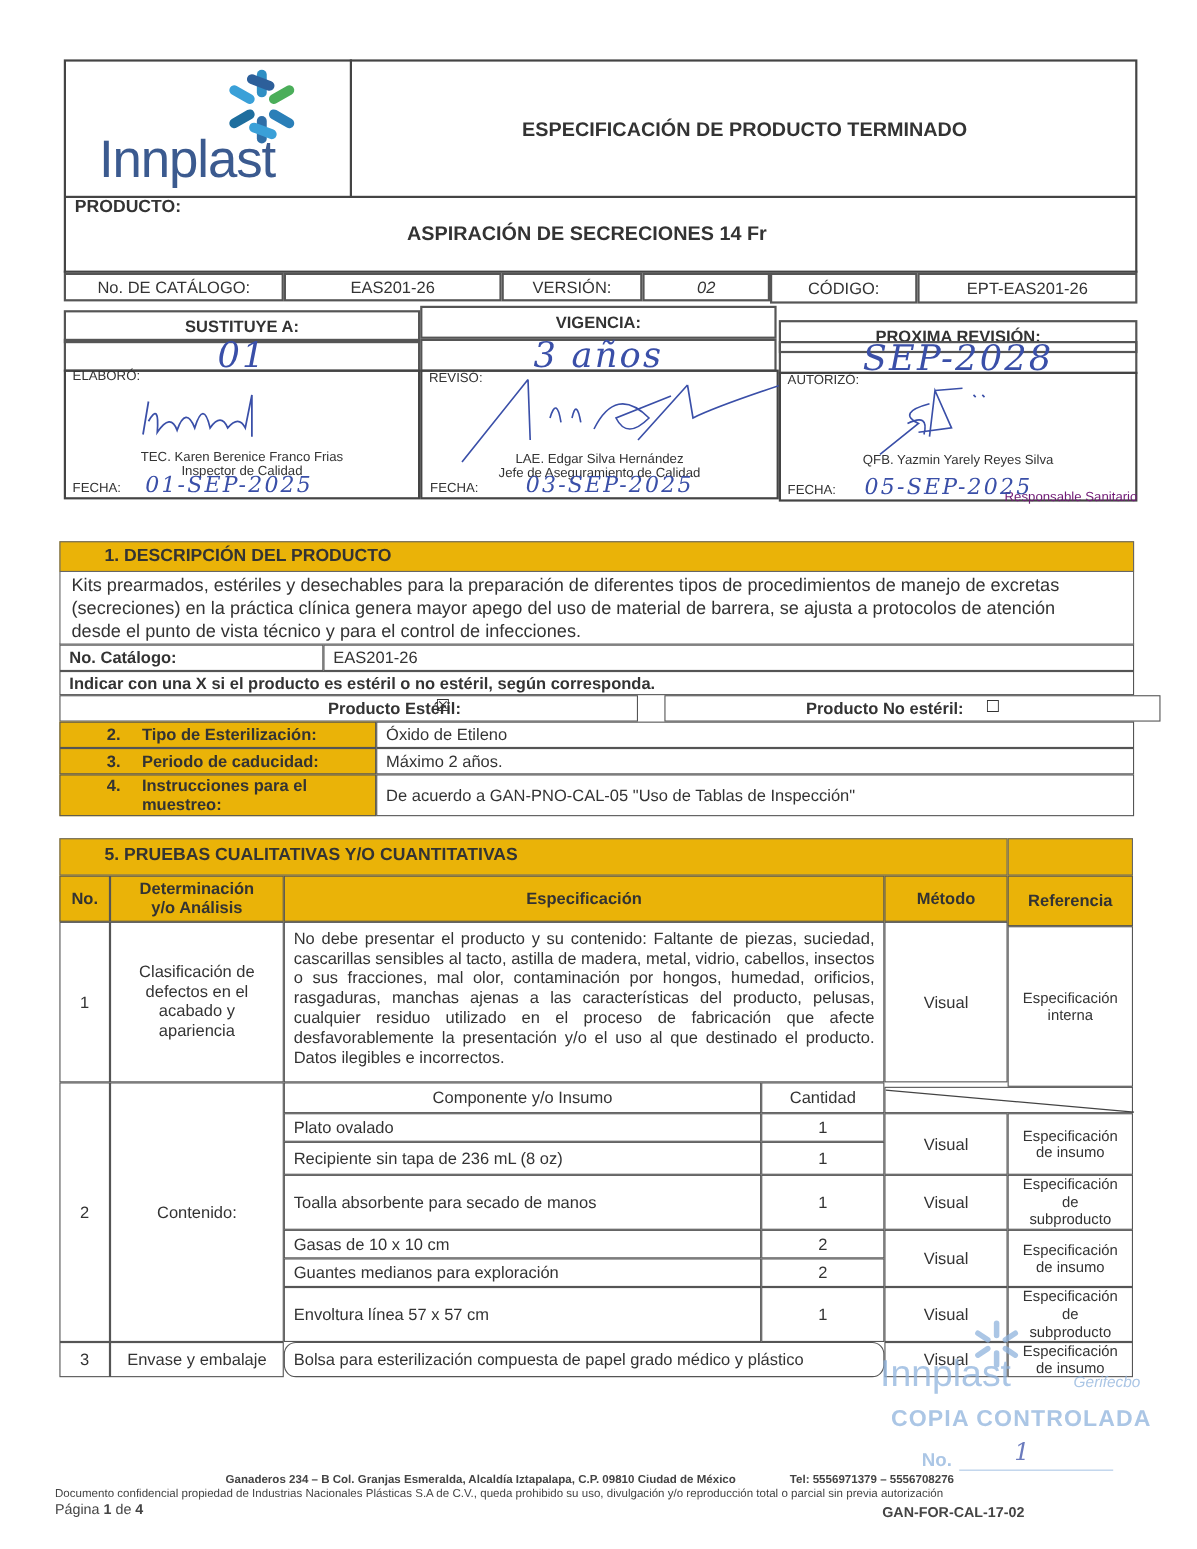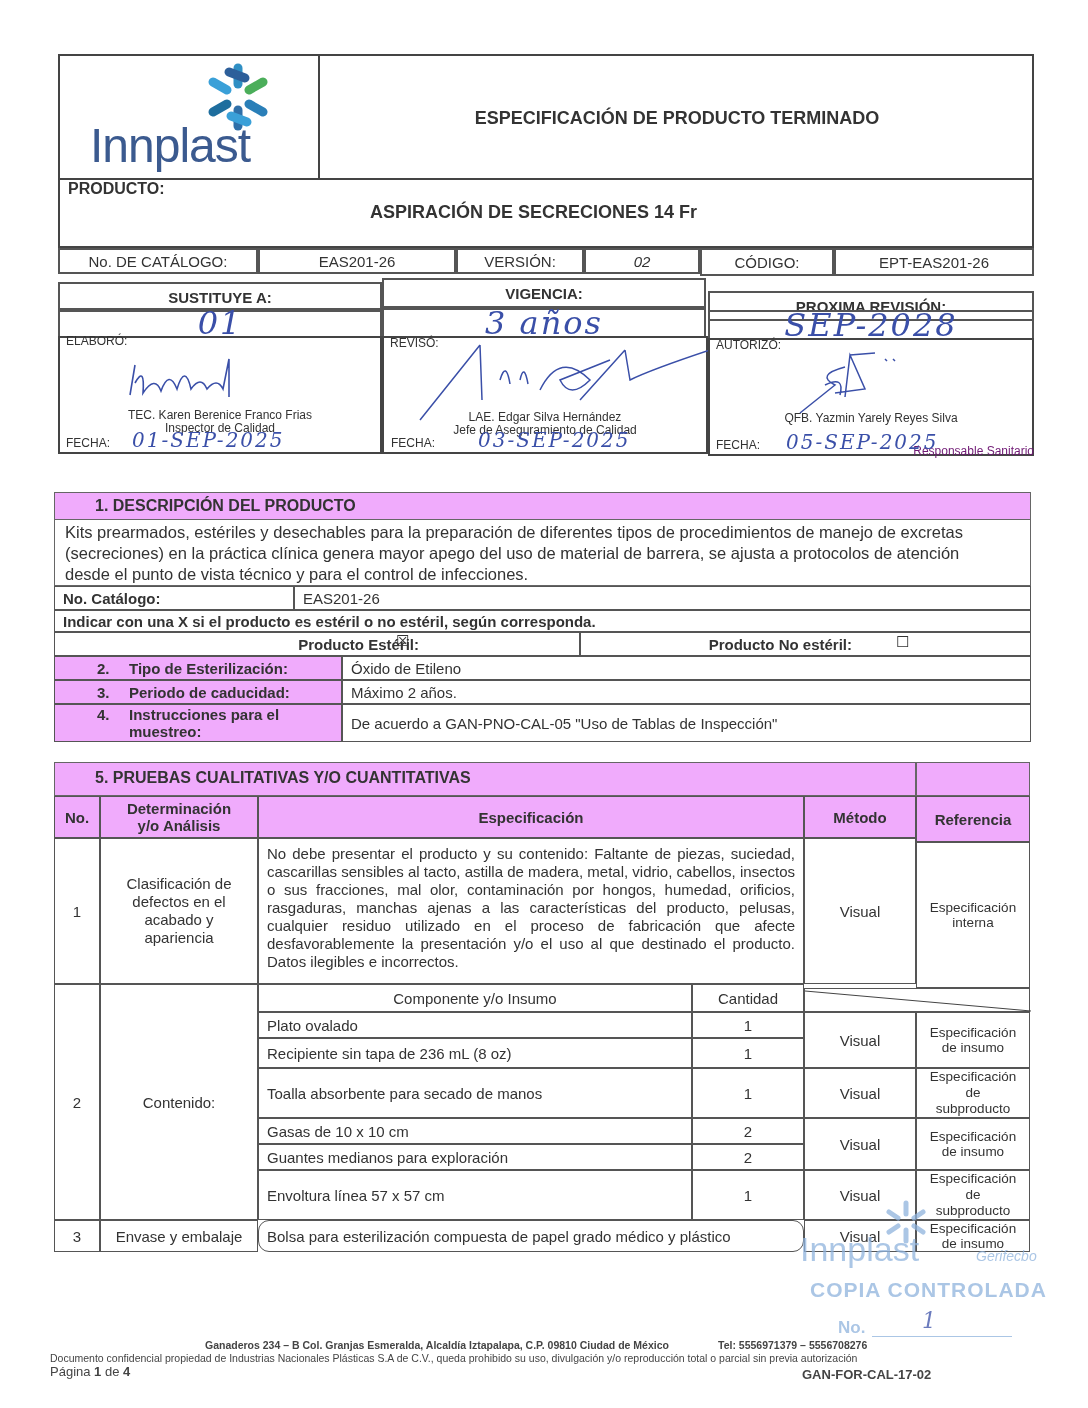--- a/index.html
+++ b/index.html
@@ -3,21 +3,21 @@
 <meta charset="utf-8">
 <style>
   * { box-sizing: border-box; margin: 0; padding: 0; }
   body { width: 1088px; height: 1408px; background: #ffffff; font-family: "Liberation Sans", sans-serif; color: #222; position: relative; overflow: hidden; }
   .abs { position: absolute; }
   .box { position: absolute; border: 2px solid #444; }
   .cell { position: absolute; border: 1px solid #555; display: flex; align-items: center; justify-content: center; font-size: 15px; color: #333; }
   .left { justify-content: flex-start; padding-left: 8px; }
   .bold { font-weight: bold; }
   .hand { font-family: "DejaVu Serif", serif; color: #3a4fa8; font-style: italic; font-size: 32px; letter-spacing: 2px; }
-  .blue { background: #f0abfc; }
+  .blue { background: #eab308; }
   .small { font-size: 12px; }
   .label-sm { position: absolute; font-size: 12px; color: #333; }
   .sig { position: absolute; }
   .center { text-align: center; }
 </style>
 </head>
 <body>
 
 <div class="box" style="left:58px;top:54px;width:976px;height:126px;"></div>
 <div class="abs" style="left:58px;top:54px;width:262px;height:126px;border-right:2px solid #444;">
@@ -93,21 +93,21 @@
   <div>(secreciones) en la práctica clínica genera mayor apego del uso de material de barrera, se ajusta a protocolos de atención</div>
   <div>desde el punto de vista técnico y para el control de infecciones.</div>
 </div>
 <div class="cell left bold" style="left:54px;top:586px;width:240px;height:24px;">No. Catálogo:</div>
 <div class="cell left" style="left:294px;top:586px;width:737px;height:24px;">EAS201-26</div>
 <div class="cell left bold" style="left:54px;top:610px;width:977px;height:22px;">Indicar con una X si el producto es estéril o no estéril, según corresponda.</div>
 <div class="cell" style="left:54px;top:632px;width:526px;height:24px;justify-content:flex-end;padding-right:160px;">
   <span class="bold">Producto Estéril:</span>
 </div>
 <span class="abs" style="left:396px;top:632px;font-size:15px;color:#333;">☒</span>
-<div class="cell" style="left:580px;top:632px;width:451px;height:24px;justify-content:flex-end;padding-right:178px;">
+<div class="cell" style="left:604px;top:632px;width:451px;height:24px;justify-content:flex-end;padding-right:178px;">
   <span class="bold">Producto No estéril:</span>
 </div>
 <span class="abs" style="left:896px;top:633px;font-size:15px;color:#333;">☐</span>
 
 <div class="cell left blue bold" style="left:54px;top:656px;width:288px;height:24px;padding-left:42px;">
   <span style="width:32px;">2.</span>
   <span>Tipo de Esterilización:</span>
 </div>
 <div class="cell left" style="left:342px;top:656px;width:689px;height:24px;">Óxido de Etileno</div>
 

